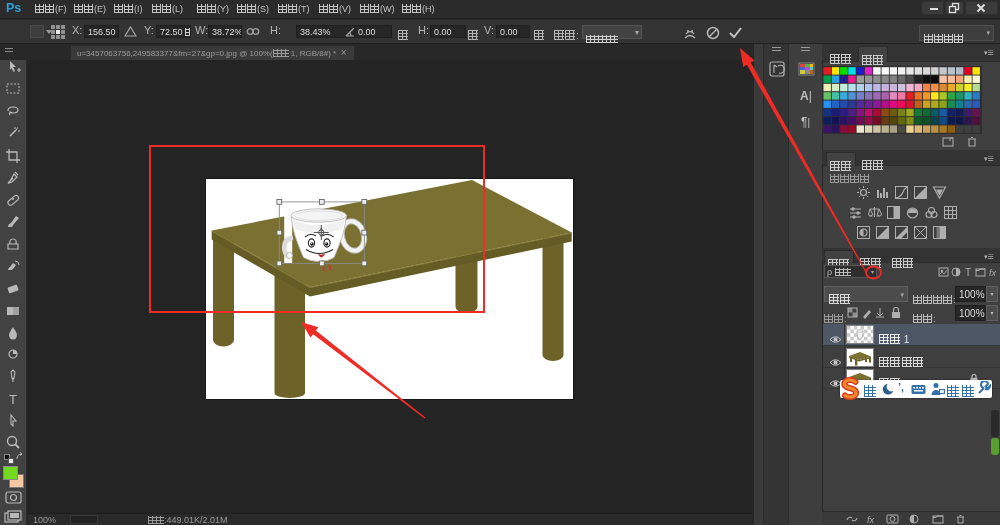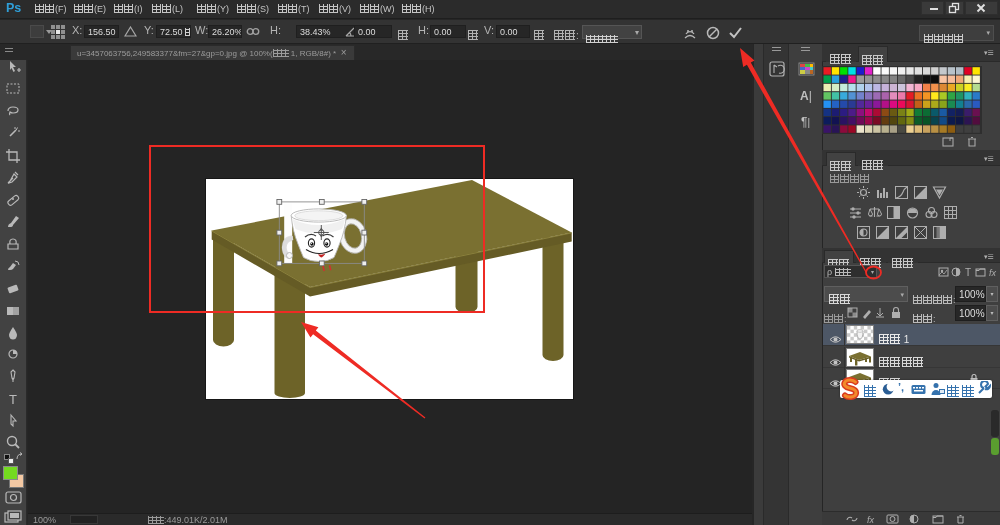--- a/index.html
+++ b/index.html
@@ -43,21 +43,21 @@
     <rect x="11" y="11" width="4" height="4" fill="#909090"></rect>
   </svg>
 <div class="lbl" style="left:72px;top:24px">X:</div>
 <div class="fld" style="left:84px;top:25px;width:35px;height:13px">156.50 <span class="cj" style="--c:#cfcfcf;width:8px;height:8px;margin-right:0px;vertical-align:-1px"></span></div>
 <svg class="ab" style="left:124px;top:26px" width="13" height="12">
     <path d="M6.5 1 L12 10 L1 10 Z" fill="none" stroke="#a8a8a8" stroke-width="1.2"></path>
   </svg>
 <div class="lbl" style="left:144px;top:24px">Y:</div>
 <div class="fld" style="left:156px;top:25px;width:35px;height:13px">72.50 <span class="cj" style="--c:#cfcfcf;width:8px;height:8px;margin-right:0px;vertical-align:-1px"></span></div>
 <div class="lbl" style="left:195px;top:24px">W:</div>
-<div class="fld" style="left:208px;top:25px;width:34px;height:13px">26.20%</div>
+<div class="fld" style="left:208px;top:25px;width:34px;height:13px">38.72%</div>
 <svg class="ab" style="left:246px;top:27px" width="14" height="9" viewBox="0 0 14 9">
     <circle cx="4.2" cy="4.5" r="2.9" fill="none" stroke="#a0a0a0" stroke-width="1.4"></circle>
     <circle cx="9.8" cy="4.5" r="2.9" fill="none" stroke="#a0a0a0" stroke-width="1.4"></circle>
   </svg>
 <div class="lbl" style="left:270px;top:24px">H:</div>
 <div class="fld" style="left:296px;top:25px;width:61px;height:13px">38.43%</div>
 <svg class="ab" style="left:344px;top:26px" width="13" height="12">
     <path d="M2 10 L10 2 M2 10 L11 10 M7 10 a5 5 0 0 0 -1.5 -3.5" fill="none" stroke="#a8a8a8" stroke-width="1.1"></path>
   </svg>
 <div class="fld" style="left:354px;top:25px;width:38px;height:13px">0.00</div>

